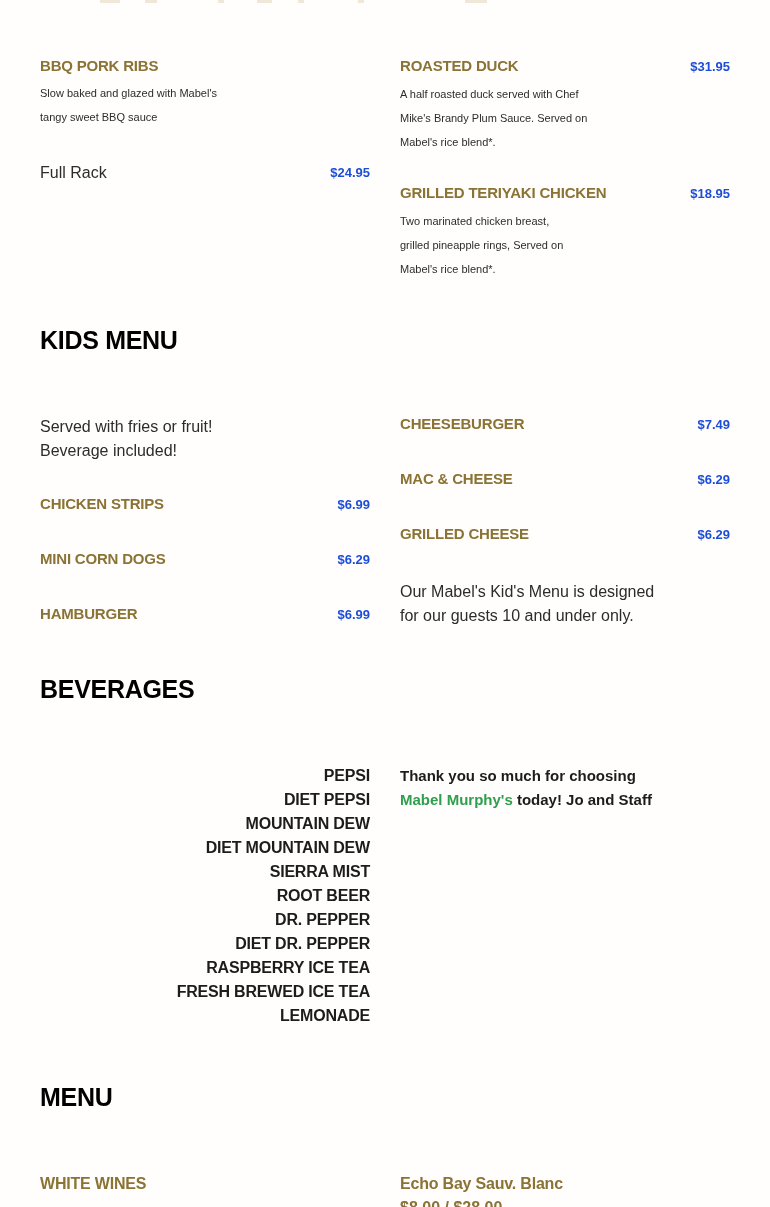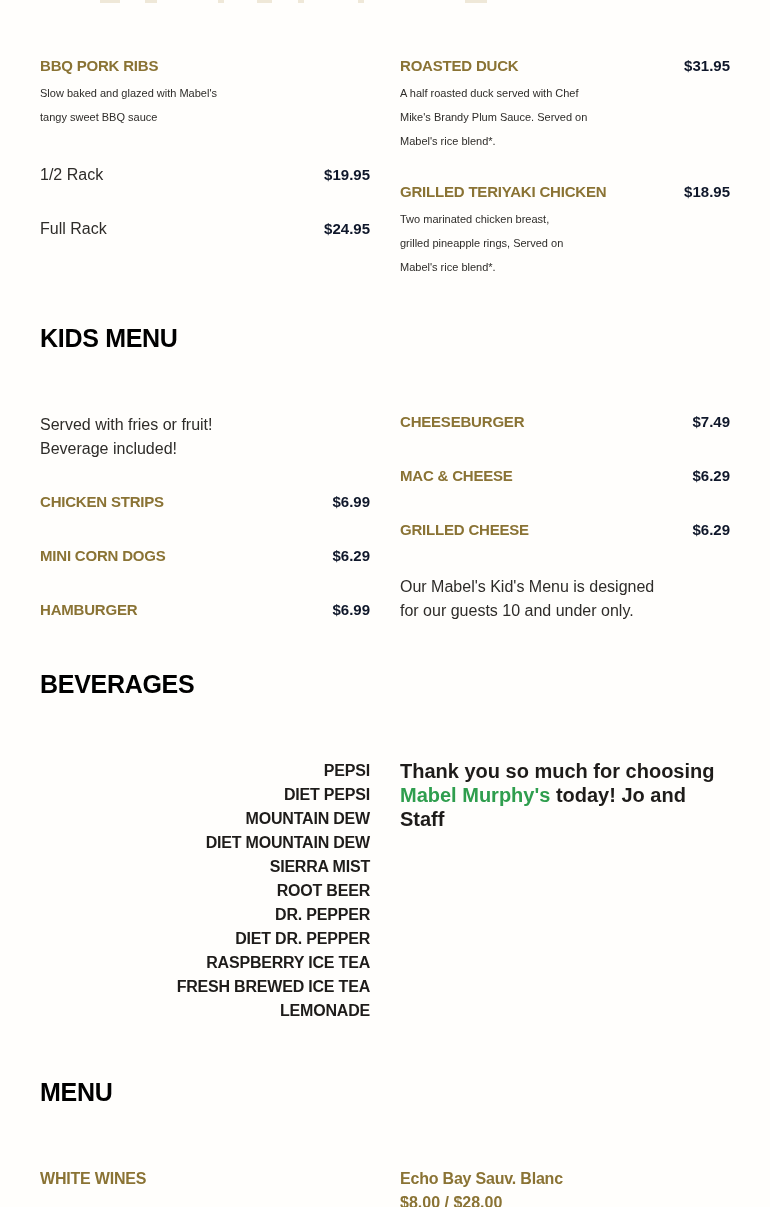--- a/index.html
+++ b/index.html
@@ -14,21 +14,21 @@
 
   .two-col { display:flex; gap:30px; }
   .col { width:330px; flex:0 0 330px; }
 
   .item-title {
     color:#8a7334; font-weight:bold; font-size:15px; line-height:18px;
     letter-spacing:-0.2px;
   }
   .title-row { display:flex; justify-content:space-between; align-items:baseline; }
   .price {
-    color:#0f172a; font-weight:bold; font-size:15px; line-height:18px; white-space:nowrap;
+    color:#1d4ed8; font-weight:bold; font-size:13px; line-height:18px; white-space:nowrap;
   }
   .desc { margin-top:6px; }
   .desc div { font-size:11px; line-height:24px; color:#2e2c29; }
 
   .variant-row {
     display:flex; justify-content:space-between; align-items:baseline;
     font-size:16px; line-height:20px; color:#2e2c29;
   }
 
   .section-heading {
@@ -36,21 +36,21 @@
     letter-spacing:-0.3px;
   }
 
   .note div { font-size:16px; line-height:24px; color:#2e2c29; }
 
   .bev-list div {
     font-size:16px; line-height:24px; font-weight:bold; color:#1e1c1a;
     letter-spacing:-0.2px;
     text-align:right;
   }
-  .thanks { font-size:20px; line-height:24px; font-weight:bold; color:#1e1c1a; }
+  .thanks { font-size:15px; line-height:24px; font-weight:bold; color:#1e1c1a; }
   .brand-green { color:#2f9e4e; }
 
   .wine-name { color:#8a7334; font-weight:bold; font-size:16px; line-height:24px; letter-spacing:-0.2px; }
   .wine-price { color:#8a7334; font-weight:bold; font-size:16px; line-height:24px; }
 
   .entrees { padding-top:57px; }
   .mt30 { margin-top:30px; }
   .mt32 { margin-top:32px; }
   .mt34 { margin-top:34px;align-items:center; }
   .mt36 { margin-top:36px; }
@@ -73,24 +73,20 @@
   <div class="frag" style="left:298px;width:6px;"></div>
   <div class="frag" style="left:358px;width:6px;"></div>
   <div class="frag" style="left:465px;width:22px;"></div>
 
   <div class="two-col entrees">
     <div class="col">
       <div class="item-title">BBQ PORK RIBS</div>
       <div class="desc">
         <div>Slow baked and glazed with Mabel's</div>
         <div>tangy sweet BBQ sauce</div>
-      </div>
-      <div class="variant-row mt36">
-        <span>1/2 Rack</span>
-        <span class="price">$19.95</span>
       </div>
       <div class="variant-row mt34">
         <span>Full Rack</span>
         <span class="price">$24.95</span>
       </div>
     </div>
     <div class="col">
       <div>
         <div class="title-row">
           <span class="item-title">ROASTED DUCK</span>

